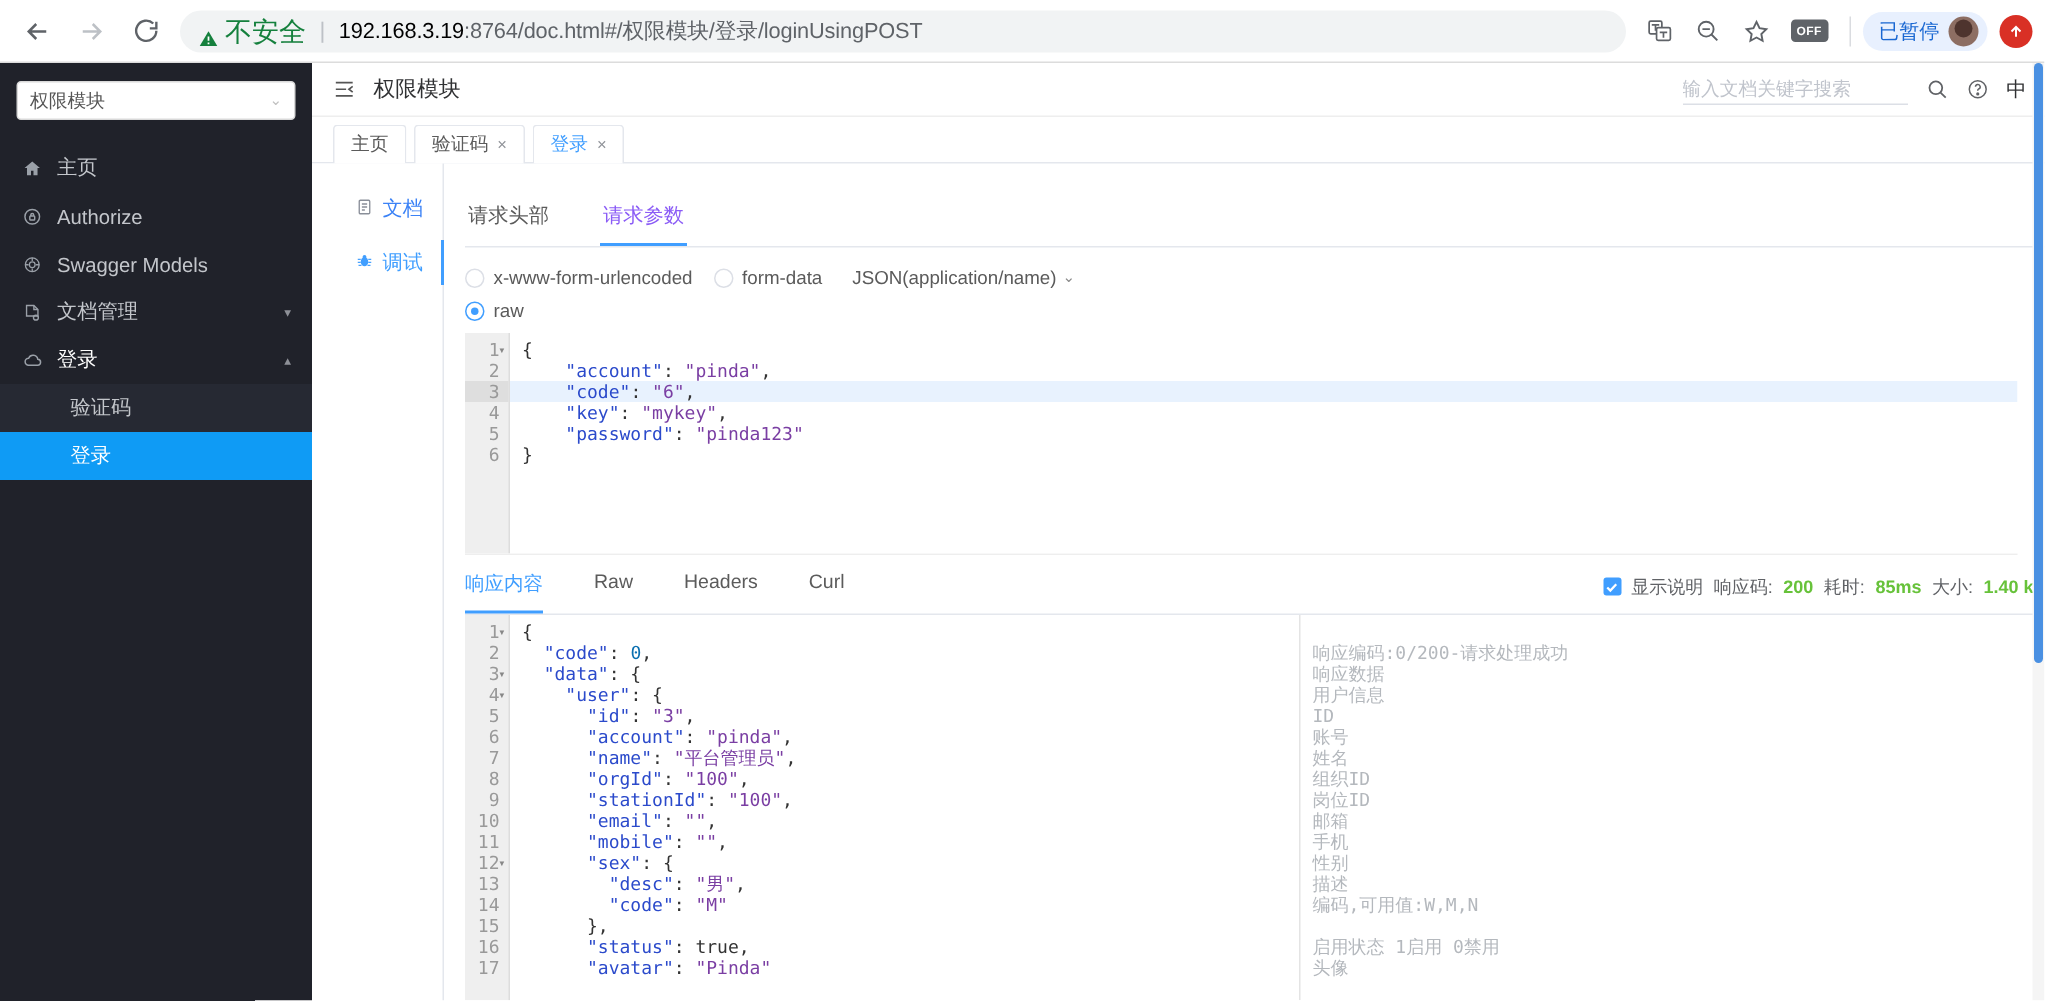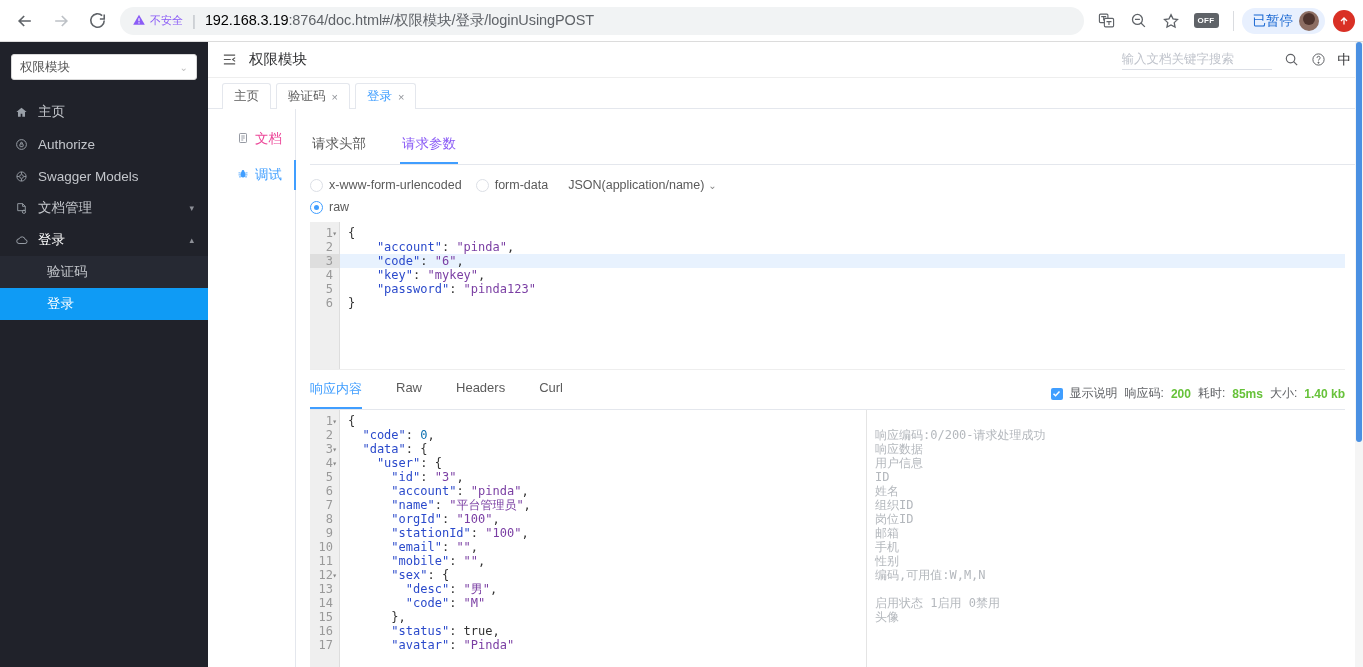--- a/index.html
+++ b/index.html
@@ -26,21 +26,21 @@
   .nav-btn svg { display: block; }
   .nav-btn.disabled { color: #bdc1c6; }
   .omnibox {
     flex: 1; height: 28px; margin: 0 8px 0 6px;
     background: #f1f3f4; border-radius: 14px;
     display: flex; align-items: center;
     padding: 0 12px;
     font-size: 14px; color: #202124;
     min-width: 0;
   }
-  .sec-warn { display: flex; align-items: flex-start; gap: 4px; color: #8b5cf6; font-size: 11px; white-space: nowrap; }
+  .sec-warn { display: flex; align-items: flex-end; gap: 4px; color: #15803d; font-size: 18px; white-space: nowrap; }
   .sec-sep { color: #bdc1c6; margin: 0 9px; font-size: 15px; }
   .url { white-space: nowrap; overflow: hidden; font-size: 14.5px; letter-spacing: -0.1px; }
   .url .host { color: #000000; }
   .url .rest { color: #5f6368; }
   .chrome-right { display: flex; align-items: center; gap: 2px; padding-right: 8px; }
   .cr-icon {
     width: 30px; height: 30px; border-radius: 50%;
     display: flex; align-items: center; justify-content: center;
     color: #5f6368;
   }
@@ -140,21 +140,21 @@
   
   .body-area { flex: 1; display: flex; min-height: 0; }
   .rail {
     width: 88px; flex-shrink: 0; padding-top: 12px;
     border-right: 1px solid #e4e7ed; background: #fff;
     position: relative;
   }
   .rail-item {
     height: 36px; display: flex; align-items: center; justify-content: flex-end;
     padding-right: 13px; gap: 6px;
-    font-size: 13.5px; color: #ec4899;
+    font-size: 13.5px; color: #3b82f6;
   }
   .rail-item.active { color: #409eff; }
   .rail-item.active::after {
     content: ""; position: absolute; right: -1px; width: 2px; height: 30px;
     background: #409eff; margin-top: 0;
   }
   .rail-item .rico { font-size: 12px; }
 
   .content {
     flex: 1; min-width: 0; padding: 12px 0 0 14px;
@@ -217,23 +217,23 @@
   .codearea .ln.hl { background: #e8f2fe; margin-left: -8px; padding-left: 8px; }
   .gutter div.hl { background: #dedede; margin-right: -6px; padding-right: 6px; }
   .k { color: #2b4acb; }
   .s { color: #7a3ea3; }
   .p { color: #333; }
   .n { color: #0a6fb0; }
   .b { color: #333; }
 
   
   .resp-head {
-    display: flex; align-items: flex-end;
+    display: flex; 
     border-bottom: 1px solid #e4e7ed;
-    margin-right: 18px; margin-top: 10px;
+    margin-top: 10px;
     padding-bottom: 0;
   }
   .resp-tabs { display: flex; gap: 34px; }
   .resp-tab { font-size: 13px; color: #5b5b5b; padding-bottom: 9px; }
   .resp-tab.active { color: #409eff; border-bottom: 2px solid #409eff; }
   .resp-meta { margin-left: auto; display: flex; align-items: center; gap: 7px; font-size: 12px; color: #606266; padding-bottom: 7px; }
   .cbx { width: 12px; height: 12px; background: #409eff; border-radius: 2px; display: flex; align-items: center; justify-content: center; }
   .cbx svg { display: block; }
   .meta-val { color: #67c23a; font-weight: bold; }
 
@@ -555,21 +555,21 @@
                 <div>11</div>
                 <div>12<span class="fold">▾</span></div>
                 <div>13</div>
                 <div>14</div>
                 <div>15</div>
                 <div>16</div>
                 <div>17</div>
               </div>
             <div class="codearea" id="resp-code"><div class="ln"><span class="p">{</span></div><div class="ln"><span class="k">  "code"</span><span class="p">: </span><span class="n">0</span><span class="p">,</span></div><div class="ln"><span class="k">  "data"</span><span class="p">: {</span></div><div class="ln"><span class="k">    "user"</span><span class="p">: {</span></div><div class="ln"><span class="k">      "id"</span><span class="p">: </span><span class="s">"3"</span><span class="p">,</span></div><div class="ln"><span class="k">      "account"</span><span class="p">: </span><span class="s">"pinda"</span><span class="p">,</span></div><div class="ln"><span class="k">      "name"</span><span class="p">: </span><span class="s">"平台管理员"</span><span class="p">,</span></div><div class="ln"><span class="k">      "orgId"</span><span class="p">: </span><span class="s">"100"</span><span class="p">,</span></div><div class="ln"><span class="k">      "stationId"</span><span class="p">: </span><span class="s">"100"</span><span class="p">,</span></div><div class="ln"><span class="k">      "email"</span><span class="p">: </span><span class="s">""</span><span class="p">,</span></div><div class="ln"><span class="k">      "mobile"</span><span class="p">: </span><span class="s">""</span><span class="p">,</span></div><div class="ln"><span class="k">      "sex"</span><span class="p">: {</span></div><div class="ln"><span class="k">        "desc"</span><span class="p">: </span><span class="s">"男"</span><span class="p">,</span></div><div class="ln"><span class="k">        "code"</span><span class="p">: </span><span class="s">"M"</span></div><div class="ln"><span class="p">      },</span></div><div class="ln"><span class="k">      "status"</span><span class="p">: </span><span class="b">true</span><span class="p">,</span></div><div class="ln"><span class="k">      "avatar"</span><span class="p">: </span><span class="s">"Pinda"</span></div></div>
           </div>
-          <div class="resp-right" id="resp-desc"><div>&nbsp;</div><div>响应编码:0/200-请求处理成功</div><div>响应数据</div><div>用户信息</div><div>ID</div><div>姓名</div><div>组织ID</div><div>岗位ID</div><div>邮箱</div><div>手机</div><div>性别</div><div>编码,可用值:W,M,N</div><div>&nbsp;</div><div>启用状态 1启用 0禁用</div><div>头像</div></div>
+          <div class="resp-right" id="resp-desc"><div>&nbsp;</div><div>响应编码:0/200-请求处理成功</div><div>响应数据</div><div>用户信息</div><div>ID</div><div>账号</div><div>姓名</div><div>组织ID</div><div>岗位ID</div><div>邮箱</div><div>手机</div><div>性别</div><div>描述</div><div>编码,可用值:W,M,N</div><div>&nbsp;</div><div>启用状态 1启用 0禁用</div><div>头像</div></div>
         </div>
 
       </div>
     </div>
 
     <div class="page-scroll">
       <div class="page-thumb"></div>
     </div>
   </div>
 </div>

